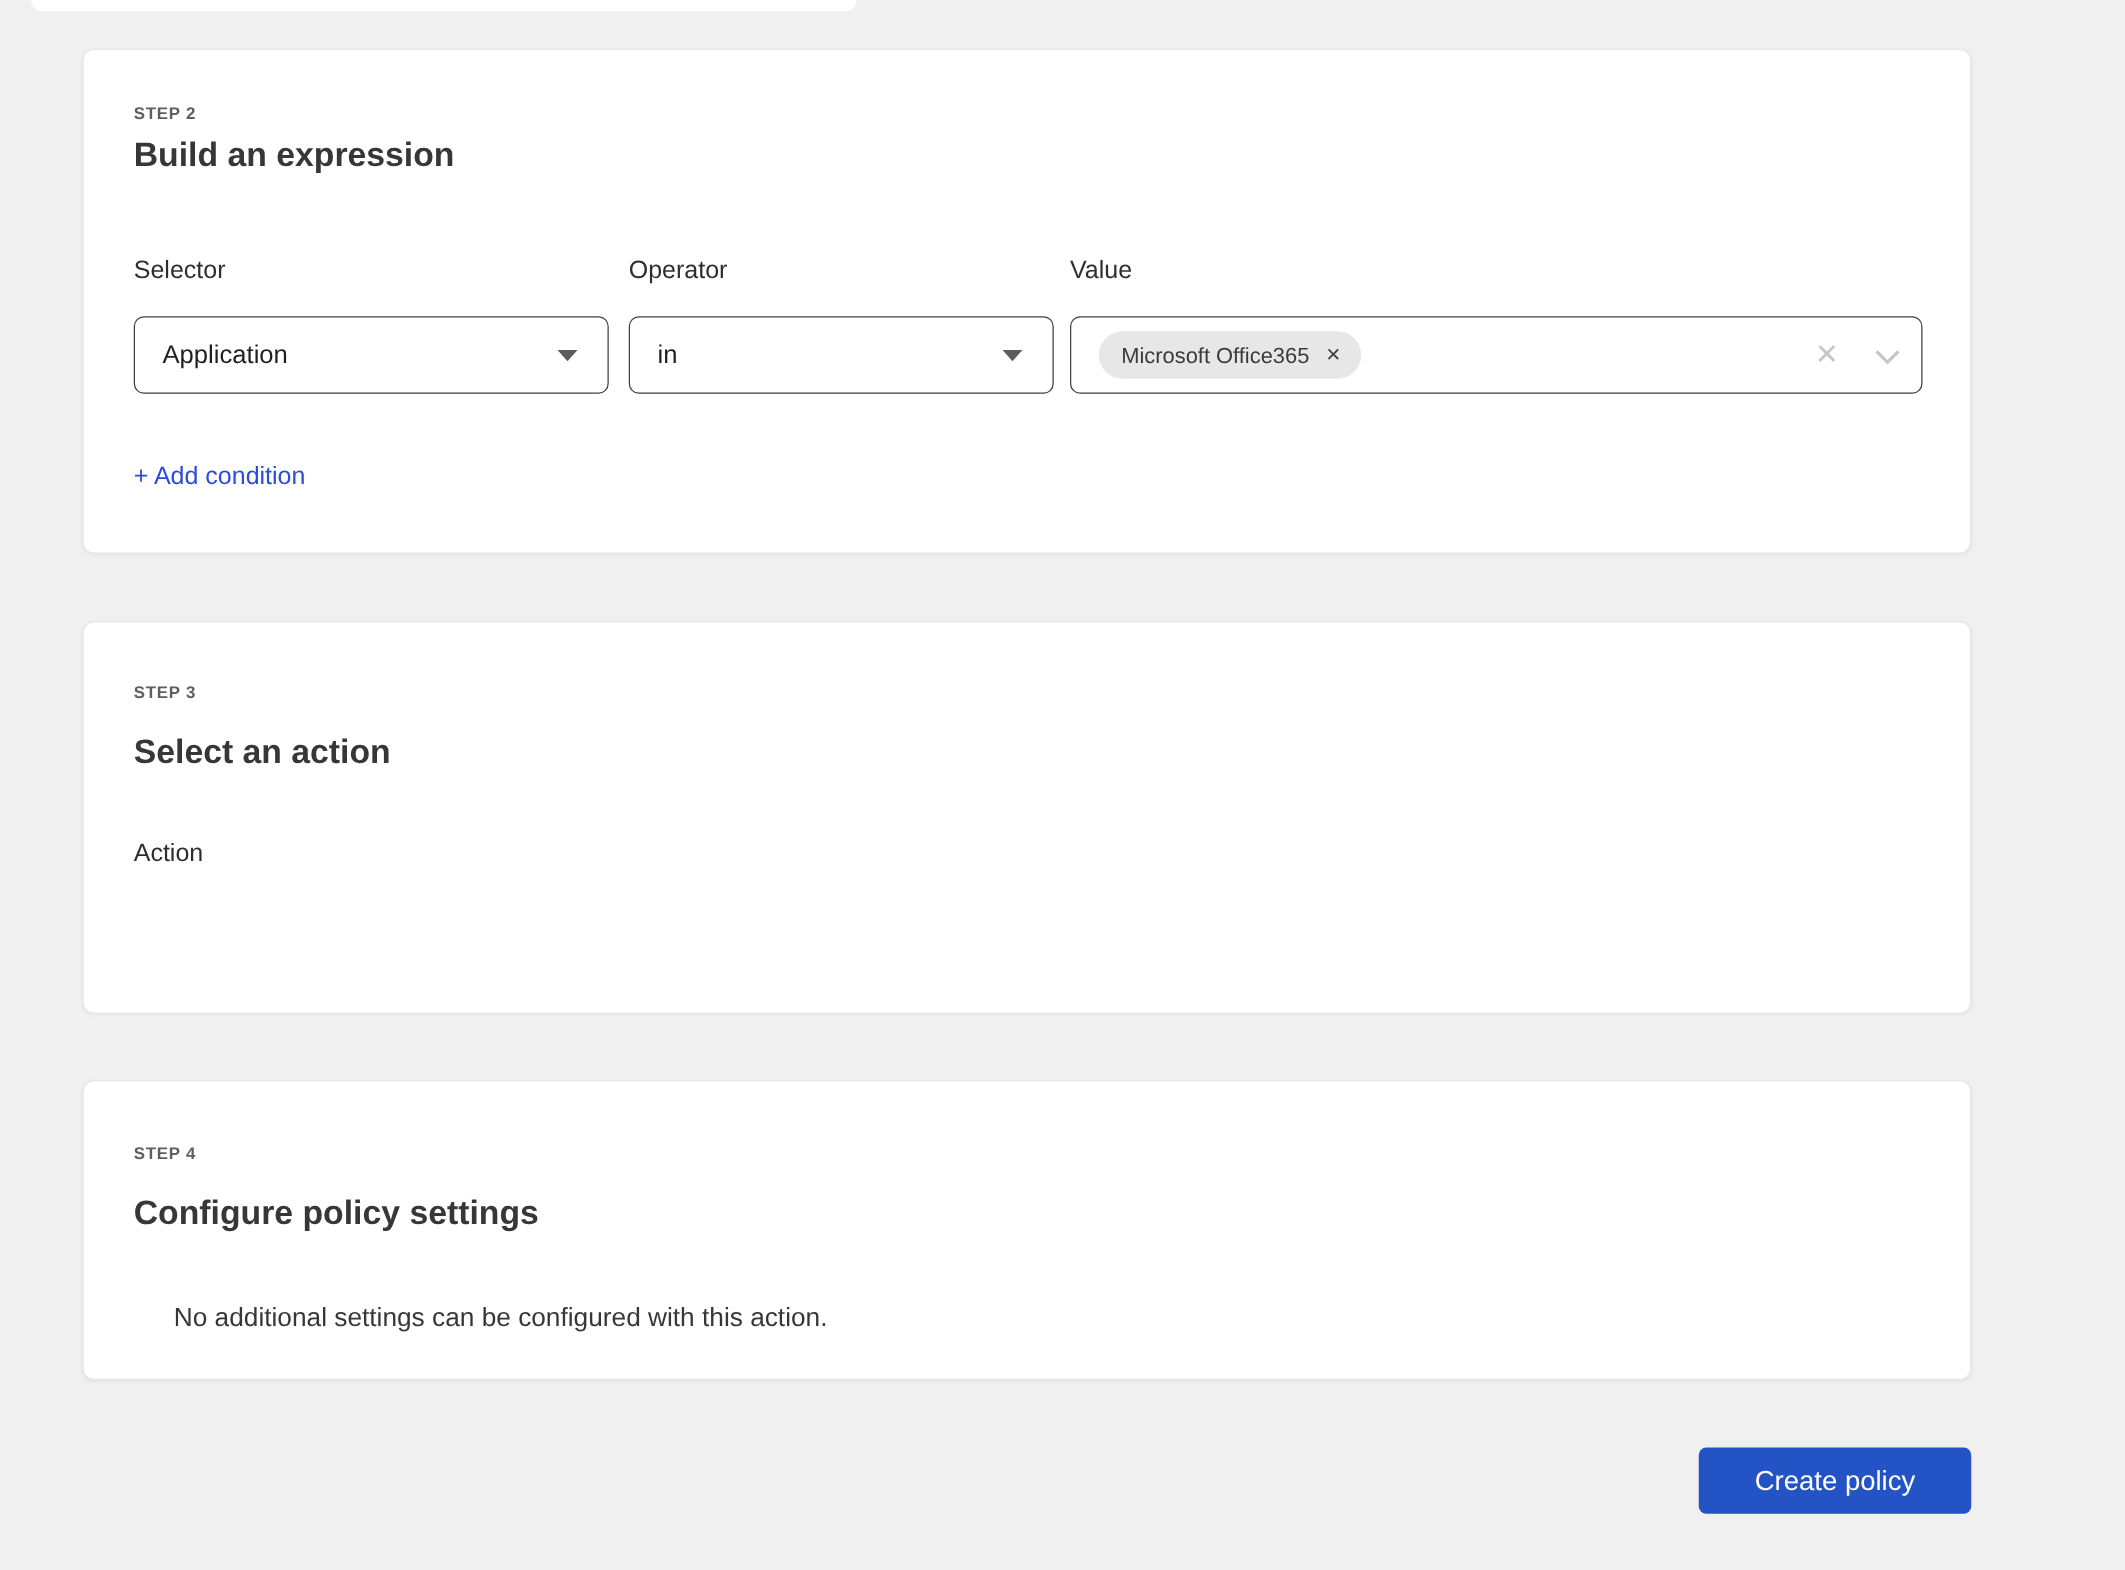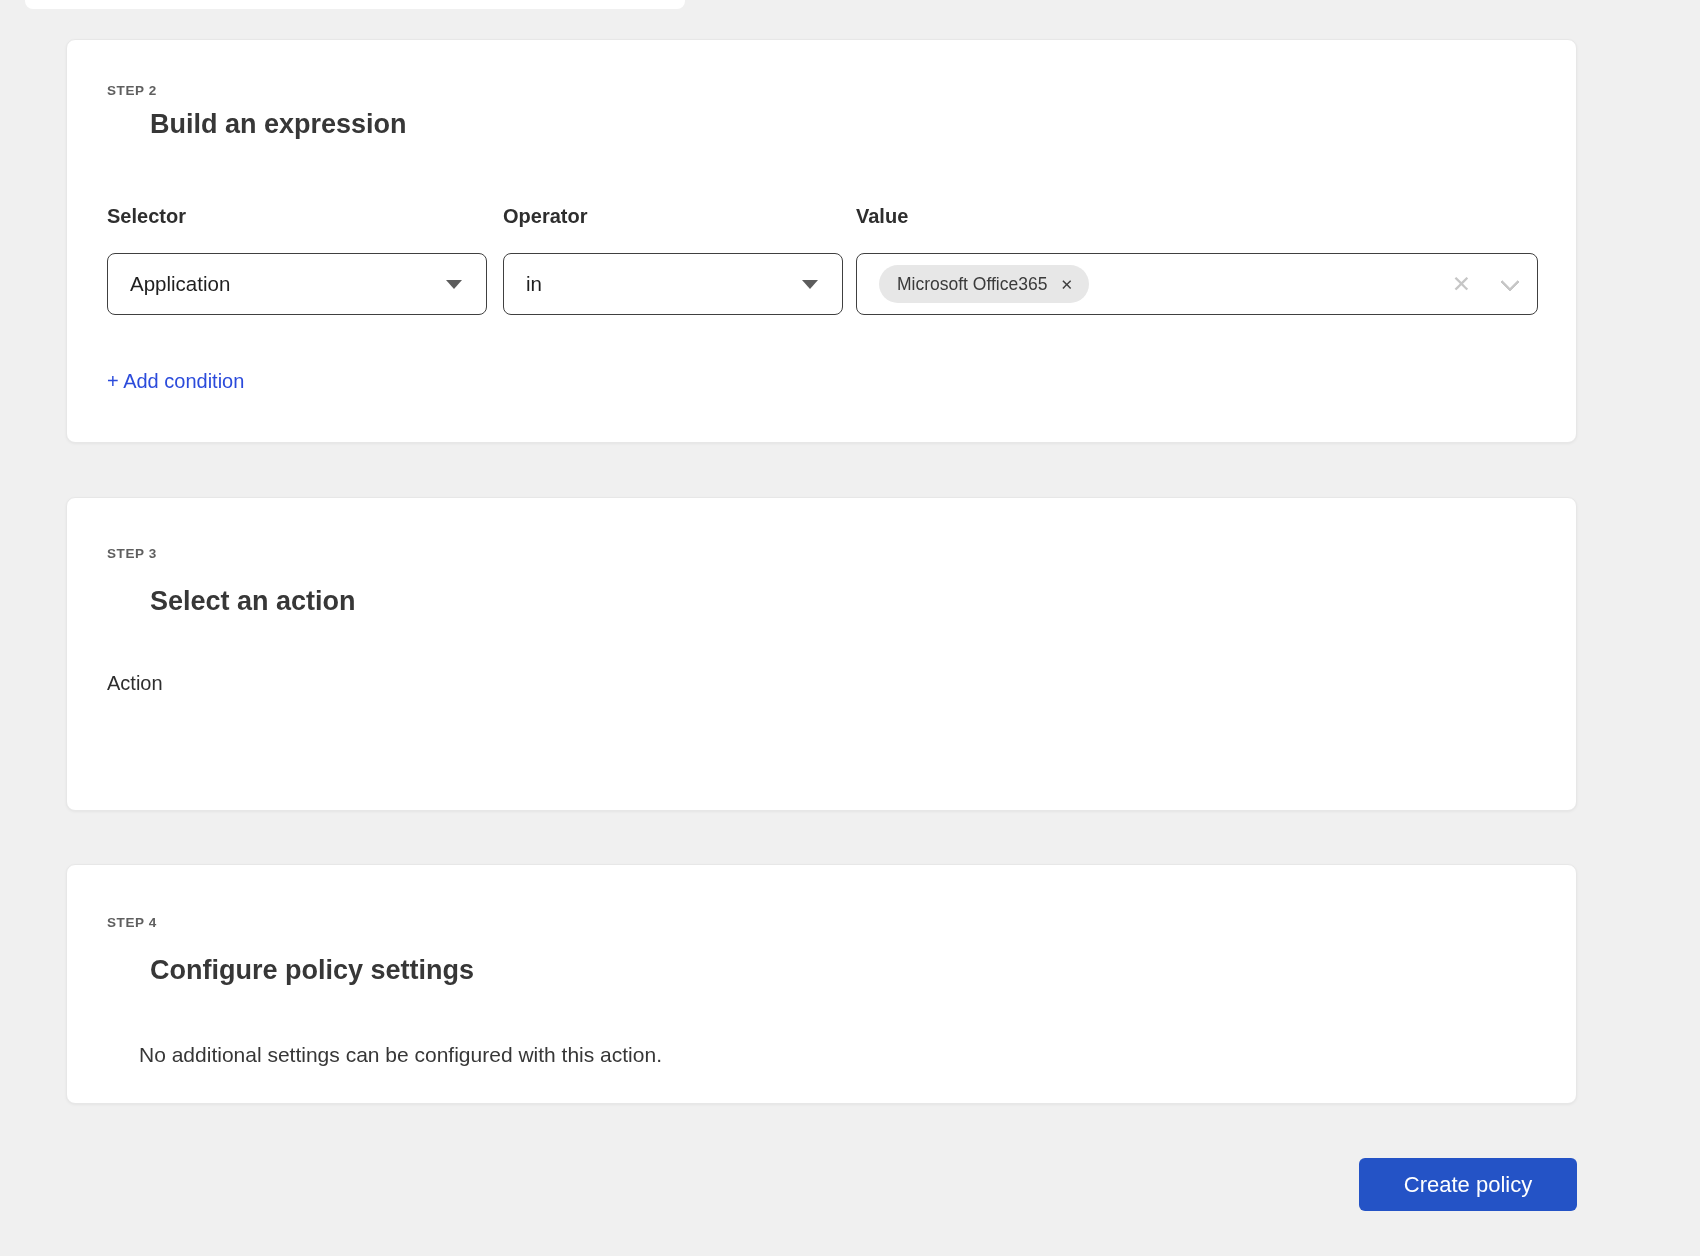--- a/index.html
+++ b/index.html
@@ -40,21 +40,20 @@
     color: #5f5f5f;
     line-height: 1;
   }
   .card-title {
     position: absolute;
     left: 40px;
     font-size: 27px;
     font-weight: 700;
     color: #373737;
     line-height: 1.15;
-    margin-left: 43px;
   }
   .field-label {
     position: absolute;
     font-size: 20px;
     color: #2e2e2e;
     line-height: 1;
   }
   .control {
     position: absolute;
     height: 62px;
@@ -74,21 +73,21 @@
     position: absolute;
     right: 24px;
     top: 50%;
     margin-top: -4px;
     width: 0; height: 0;
     border-left: 8px solid transparent;
     border-right: 8px solid transparent;
     border-top: 9px solid #5c5c5c;
   }
   
-  .s2-labels { top: 166px; font-weight: bold; }
+  .s2-labels { top: 166px; }
   .s2-controls-top { top: 213px; }
   .col-selector { left: 40px;  width: 380px; }
   .col-operator { left: 436px; width: 340px; }
   .col-value    { left: 789px; width: 682px; }
 
   .multiselect { padding-left: 22px; }
   .tag-chip {
     display: inline-flex;
     align-items: center;
     background: #e7e7e7;

